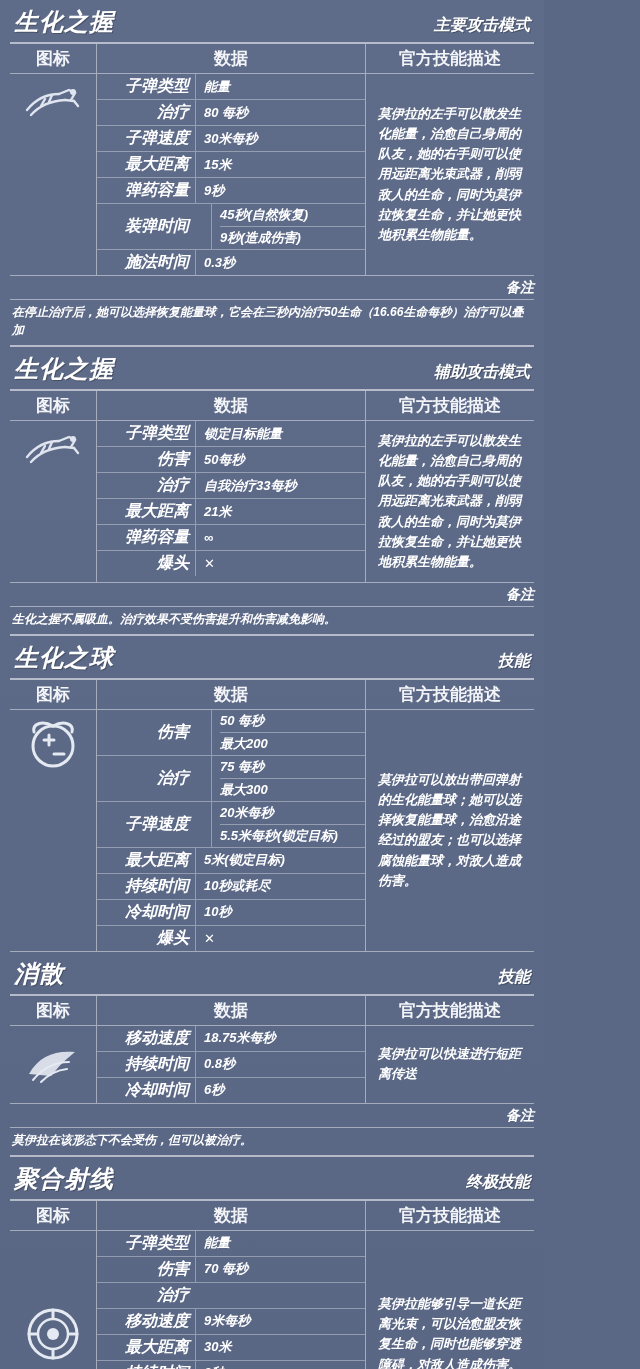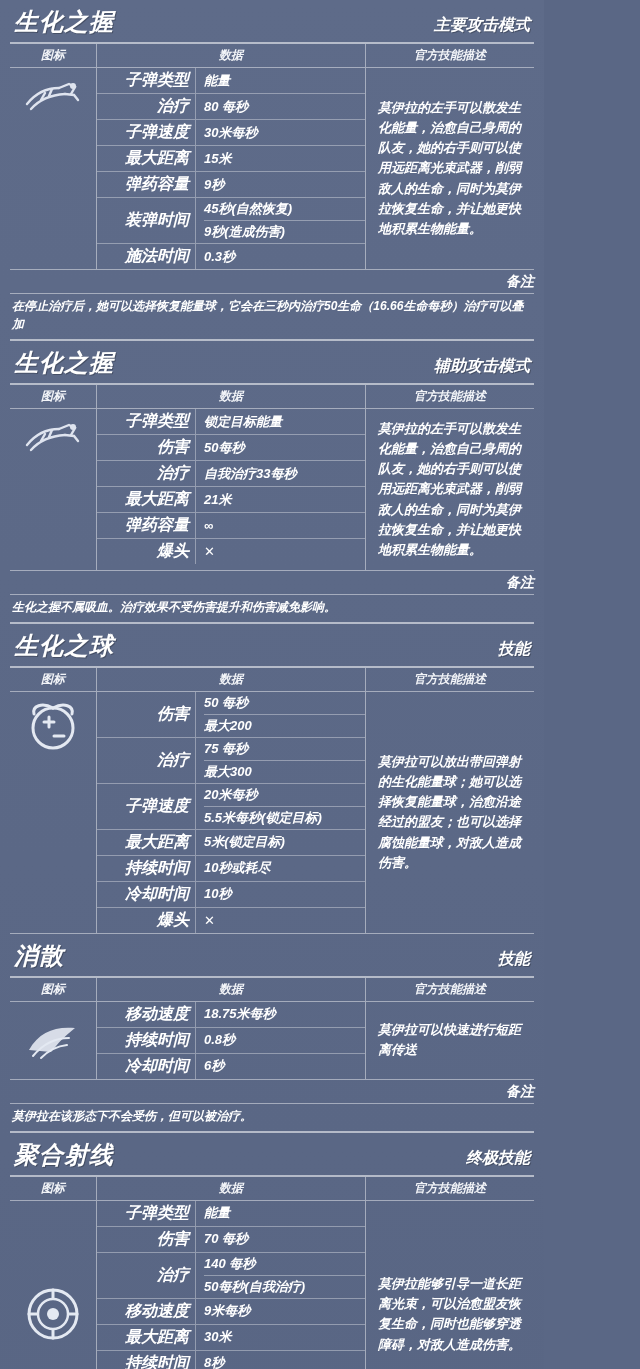--- a/index.html
+++ b/index.html
@@ -27,40 +27,40 @@
   }
   .rule{height:2px;background:rgba(255,255,255,.55);margin:2px 10px 0 10px;}
 
   
   .block{display:flex;margin:0 10px;border-bottom:1px solid rgba(255,255,255,.45);}
   .col-icon{width:86px;flex:0 0 86px;border-right:1px solid rgba(255,255,255,.45);display:flex;flex-direction:column;}
   .col-data{width:268px;flex:0 0 268px;border-right:1px solid rgba(255,255,255,.45);display:flex;flex-direction:column;}
   .col-desc{flex:1 1 auto;display:flex;flex-direction:column;justify-content:space-between;}
 
   .col-hd{
-    text-align:center;font-size:12px;font-style:italic;font-weight:bold;
+    text-align:center;font-size:17px;font-weight:bold;
     padding:3px 0 3px 0;border-bottom:1px solid rgba(255,255,255,.45);
     color:#f2f4f8;
   }
   .icon-wrap{flex:1 1 auto;display:flex;align-items:flex-start;justify-content:center;padding-top:6px;}
   .icon-wrap.mid{align-items:center;padding-top:0;}
 
   
   .drow{display:flex;border-bottom:1px solid rgba(255,255,255,.35);min-height:22px;}
   .drow:last-child{border-bottom:none;}
   .dlabel{
     width:92px;flex:0 0 92px;text-align:right;padding:2px 6px 2px 0;
     font-size:16px;font-style:italic;font-weight:bold;color:#ffffff;
     display:flex;align-items:center;justify-content:flex-end;
   }
   .dval{
     flex:1 1 auto;padding:2px 0 2px 8px;font-size:13px;font-style:italic;font-weight:bold;
     border-left:1px solid rgba(255,255,255,.35);display:flex;align-items:center;
   }
-  .dval.multi{flex-direction:column;align-items:flex-start;padding-top:0;padding-bottom:0;}
+  .dval.multi{flex-direction:column;align-items:flex-start;padding-top:0;padding-bottom:0;margin-left:16px;}
   .dval.multi span{display:block;padding:2px 0;width:100%;}
   .dval.multi span+span{border-top:1px solid rgba(255,255,255,.35);font-style:italic;}
 
   .desc-body{
     padding:10px 12px;font-size:13px;font-style:italic;font-weight:bold;line-height:1.55;
     display:flex;align-items:center;flex:1 1 auto;
   }
 
   
   .remark{margin:0 10px;border-bottom:2px solid rgba(255,255,255,.55);padding-bottom:4px;}
@@ -346,24 +346,20 @@
         <div class="drow">
             <div class="dlabel">子弹类型</div>
             <div class="dval">能量</div>
           </div>
         <div class="drow">
             <div class="dlabel">伤害</div>
             <div class="dval">70 每秒</div>
           </div>
         <div class="drow">
             <div class="dlabel">治疗</div>
-          <div class="dval multi">
-            <span>140 每秒</span>
-            <span>50每秒(自我治疗)</span>
-          </div>
         </div>
         <div class="drow">
             <div class="dlabel">移动速度</div>
             <div class="dval">9米每秒</div>
           </div>
         <div class="drow">
             <div class="dlabel">最大距离</div>
             <div class="dval">30米</div>
           </div>
         <div class="drow">

